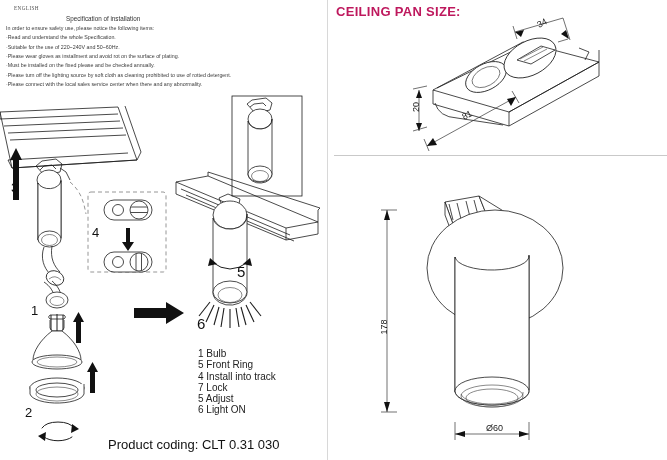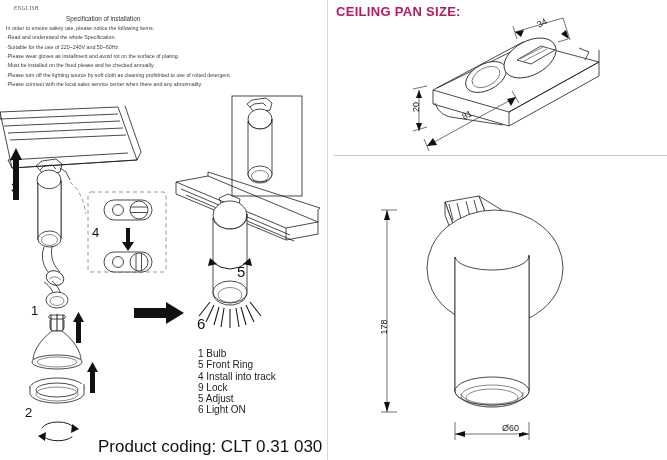--- a/index.html
+++ b/index.html
@@ -30,21 +30,21 @@
   .dim.sk{transform:rotate(-27deg);}
 
   
   .step{position:absolute;font-size:13px;color:#111;font-family:"Liberation Sans",sans-serif;}
 
   
   .legend{position:absolute;left:198px;top:348px;font-size:10px;line-height:11.3px;color:#222;}
   .legend div{white-space:nowrap;}
 
   
-  .coding{position:absolute;left:98px;top:437px;font-size:17px;color:#111;}
+  .coding{position:absolute;left:108px;top:437px;font-size:13px;color:#111;}
 
   svg{position:absolute;left:0;top:0;overflow:visible;}
   .ln{fill:none;stroke:#1d1d1d;stroke-width:.8;}
   .ln2{fill:none;stroke:#1d1d1d;stroke-width:1.0;}
   .thin{fill:none;stroke:#3a3a3a;stroke-width:.6;}
   .wht{fill:#fff;stroke:#1d1d1d;stroke-width:.8;}
   .dash{fill:none;stroke:#8a8a8a;stroke-width:.9;stroke-dasharray:4 3;}
   .blk{fill:#111;}
   .dimline{fill:none;stroke:#333;stroke-width:.7;}
 </style>
@@ -204,21 +204,21 @@
   <div class="step" style="left:92px;top:225px;">4</div>
   <div class="step" style="left:31px;top:303px;">1</div>
   <div class="step" style="left:25px;top:405px;">2</div>
   <div class="step" style="left:237px;top:263px;font-size:15px;">5</div>
   <div class="step" style="left:197px;top:315px;font-size:15px;">6</div>
 
   <div class="legend">
     <div>1 Bulb</div>
     <div>5 Front Ring</div>
     <div>4 Install into track</div>
-    <div>9 Lock</div>
+    <div>7 Lock</div>
     <div>5 Adjust</div>
     <div>6 Light ON</div>
   </div>
 
   <div class="coding">Product coding: CLT 0.31 030</div>
 
   <div class="panel-title" id="t-ceiling">CEILING PAN SIZE:</div>
 
   <svg width="340" height="160" viewBox="0 0 340 160" style="left:327px;top:0;">
 
@@ -312,15 +312,15 @@
     <g class="dimline">
       <path d="M128 274 L202 274"></path>
       <path class="blk" d="M128 274 L138 271 L138 277 Z" stroke="none"></path>
       <path class="blk" d="M202 274 L192 271 L192 277 Z" stroke="none"></path>
       <path d="M128 262 L128 280"></path>
       <path d="M202 262 L202 280"></path>
     </g>
   </svg>
 
   <div class="dim rot" style="left:376px;top:322px;">178</div>
-  <div class="dim" style="left:483px;top:423px;background:#fff;padding:0 3px;margin-left:16px;">Ø60</div>
+  <div class="dim" style="left:483px;top:423px;background:#fff;padding:0 3px;">Ø60</div>
 
 </div>
 
 </body></html>

